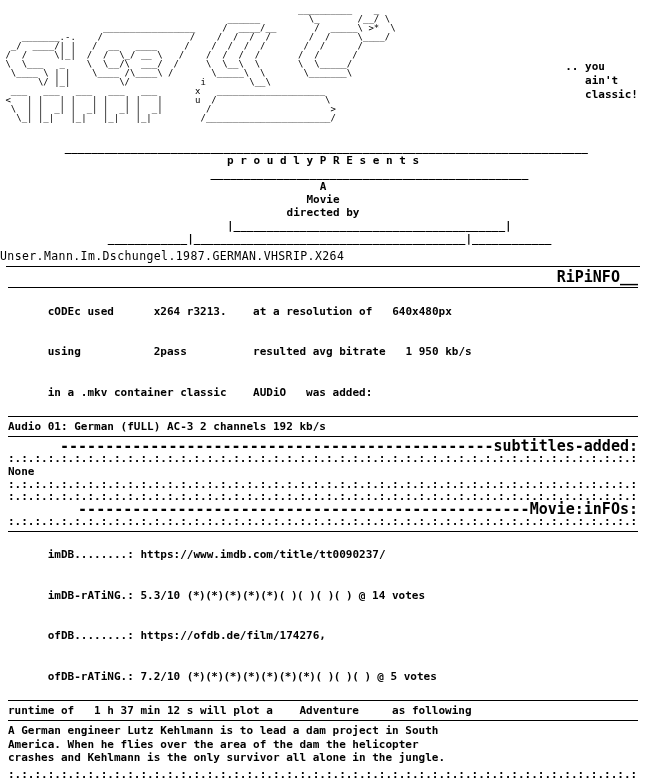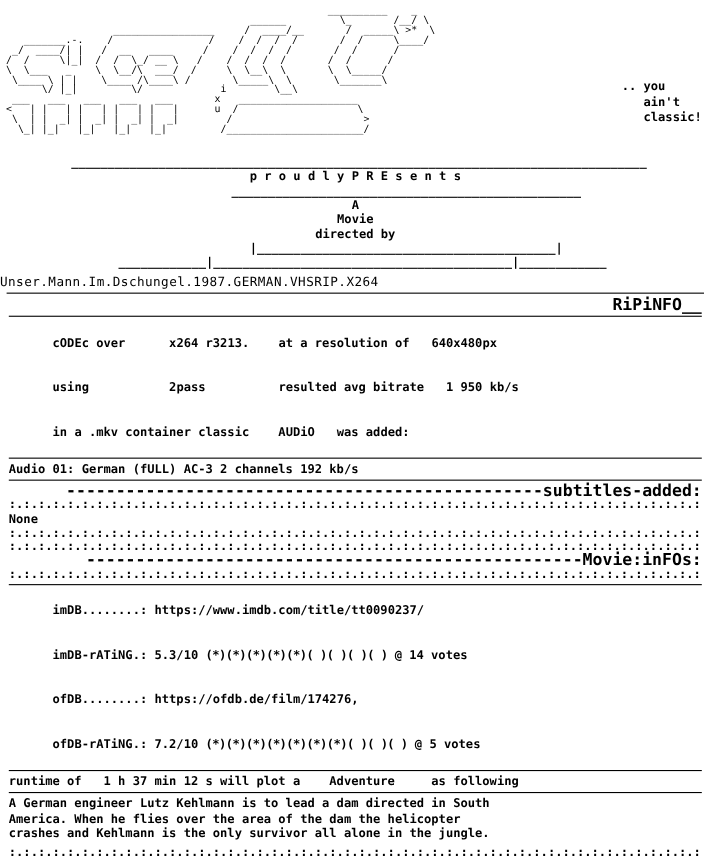--- a/index.html
+++ b/index.html
@@ -30,21 +30,21 @@
     font-size: 9px;
     line-height: 9px;
     letter-spacing: 0px;
     padding: 6px 0 0 0;
     text-align: left;
     color: #000;
   }
   .tagline-block {
     position: absolute;
     right: 8px;
-    top: 72px;
+    top: 60px;
     font-size: 11px;
     line-height: 14px;
     font-weight: bold;
     text-align: left;
     white-space: pre;
   }
   
   .presents {
     font-size: 11px;
     line-height: 13px;
@@ -141,21 +141,21 @@
   <hr class="rule">
 
   <div class="info">
 
     <div class="sec-head">
       <span>RiPiNFO</span>__
     </div>
     <div class="hr-box"></div>
 
     <div class="row">
-      <span>cODEc over</span><span>      </span><span>x264 r3213.</span><span>    </span><span>at a resolution of</span><span>   </span><span>640x480px</span>
+      <span>cODEc used</span><span>      </span><span>x264 r3213.</span><span>    </span><span>at a resolution of</span><span>   </span><span>640x480px</span>
     </div>
     <div class="row">
       <span>using</span><span>           </span><span>2pass</span><span>          </span><span>resulted avg bitrate</span><span>   </span><span>1 950 kb/s</span>
     </div>
     <div class="row">
       <span>in a .mkv container classic</span><span>    </span><span>AUDiO</span><span>   </span><span>was added:</span>
     </div>
 
     <div class="hr-box"></div>
     <div class="row">Audio 01: German (fULL) AC-3 2 channels 192 kb/s</div>
@@ -186,21 +186,21 @@
       <span>ofDB........:</span><span> </span><a class="imdb-link" href="#">https://ofdb.de/film/174276,</a>
     </div>
     <div class="row">
       <span>ofDB-rATiNG.:</span><span> </span><span>7.2/10</span><span> </span><span class="tiny-stars">(*)(*)(*)(*)(*)(*)(*)( )( )( )</span><span> </span><span>@ 5 votes</span>
     </div>
 
     <div class="hr-box"></div>
     <div class="row">runtime of   1 h 37 min 12 s will plot a    Adventure     as following</div>
     <div class="hr-box"></div>
 
-    <pre class="row" style="font-size:11px;line-height:13.5px;font-weight:bold;">A German engineer Lutz Kehlmann is to lead a dam directed in South
+    <pre class="row" style="font-size:11px;line-height:13.5px;font-weight:bold;">A German engineer Lutz Kehlmann is to lead a dam project in South
 America. When he flies over the area of the dam the helicopter
 crashes and Kehlmann is the only survivor all alone in the jungle.</pre>
 
     <div class="dotline" style="margin-top:4px;">:.:.:.:.:.:.:.:.:.:.:.:.:.:.:.:.:.:.:.:.:.:.:.:.:.:.:.:.:.:.:.:.:.:.:.:.:.:.:.:.:.:.:.:.:.:.:.:.:</div>
     <div class="dotline">:.:.:.:.:.:.:.:.:.:.:.:.:.:.:.:.:.:.:.:.:.:.:.:.:.:.:.:.:.:.:.:.:.:.:.:.:.:.:.:.:.:.:.:.:.:.:.:.:</div>
 
   </div>
 
 </div>
 

